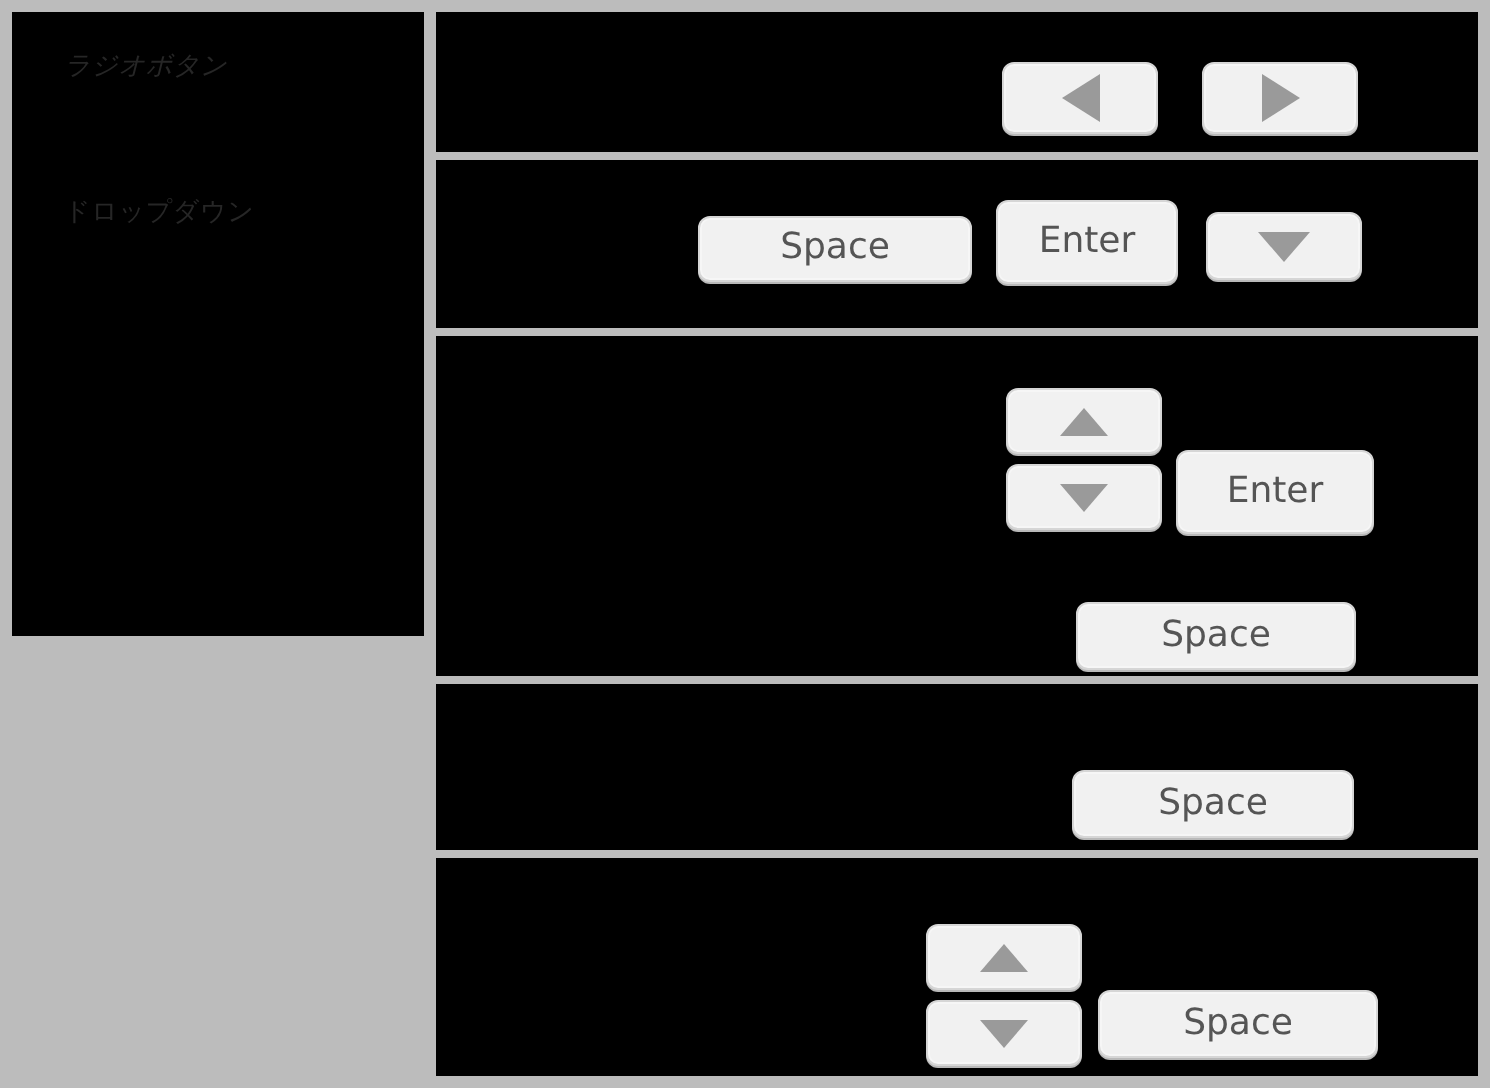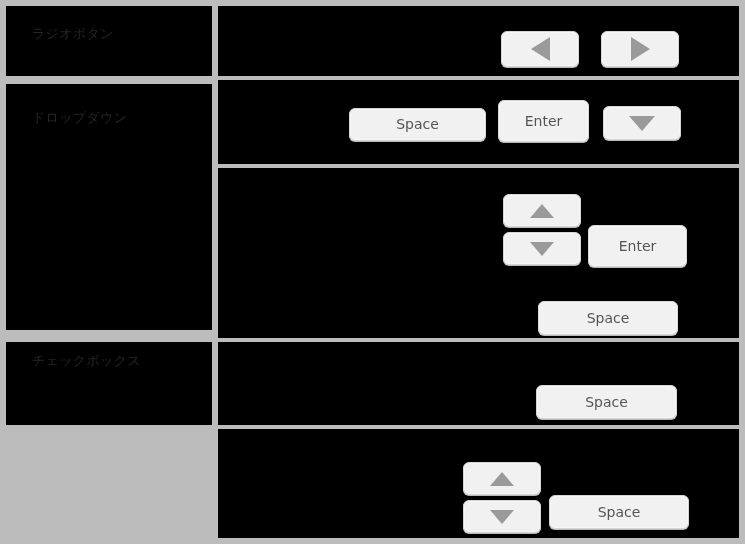--- a/index.html
+++ b/index.html
@@ -38,52 +38,52 @@
   }
   .panel-cell {
     left: 218px;
     width: 521px;
   }
 
   
   .r1 { top: 6px;   height: 70px;  }
   .r2 { top: 80px;  height: 84px;  }   
   .r3 { top: 168px; height: 170px; }   
-  .r2r3 { top: 84px; height: 246px; font-family: Liberation Serif, serif; }  
+  .r2r3 { top: 72px; height: 246px; font-family: Liberation Serif, serif; }  
   .r4 { top: 342px; height: 83px;  }
   .r5 { top: 429px; height: 109px; }
 
   .label-text {
     position: absolute;
     left: 26px;
     color: #262626;
     font-size: 13px;
     line-height: 17px;
     letter-spacing: 0.3px;
     white-space: pre-line;
     user-select: none;
   }
-  .lt-r1 { top: 19px; }
+  .lt-r1 { top: 19px; font-style: italic; }
   .lt-r2 { top: 25px; }
   .lt-r4 { top: 10px; }
   .lt-r5 { top: 11px; }
 
   
   .key {
     position: absolute;
     box-sizing: border-box;
     background: #f1f1f1;
     border: 1px solid #d6d6d6;
     border-radius: 6px;
     box-shadow: 0 1px 0 0 #b9b9b9, 0 0 0 1px rgba(255,255,255,0.35) inset;
     display: flex;
     align-items: center;
     justify-content: center;
     color: #555555;
-    font-size: 14px;
+    font-size: 18px;
     font-family: "DejaVu Sans", "Liberation Sans", sans-serif;
     user-select: none;
   }
   .key .cap {
     line-height: 1;
     padding-bottom: 1px;
   }
 
   
   .tri {
@@ -138,23 +138,20 @@
       <span class="tri tri-down"></span>
     </div>
     <div class="key" style="left:370px; top:57px; width:99px; height:42px;">
       <span class="cap">Enter</span>
     </div>
     <div class="key" style="left:320px; top:133px; width:140px; height:34px;">
       <span class="cap">Space</span>
     </div>
   </div>
 
-  <div class="cell label-cell r4">
-    <div class="label-text lt-r4">チェックボックス</div>
-  </div>
   <div class="cell panel-cell r4">
     <div class="key" style="left:318px; top:43px; width:141px; height:34px;">
       <span class="cap">Space</span>
     </div>
   </div>
 
   <div class="cell panel-cell r5">
     <div class="key" style="left:245px; top:33px; width:78px; height:33px;">
       <span class="tri tri-up"></span>
     </div>

